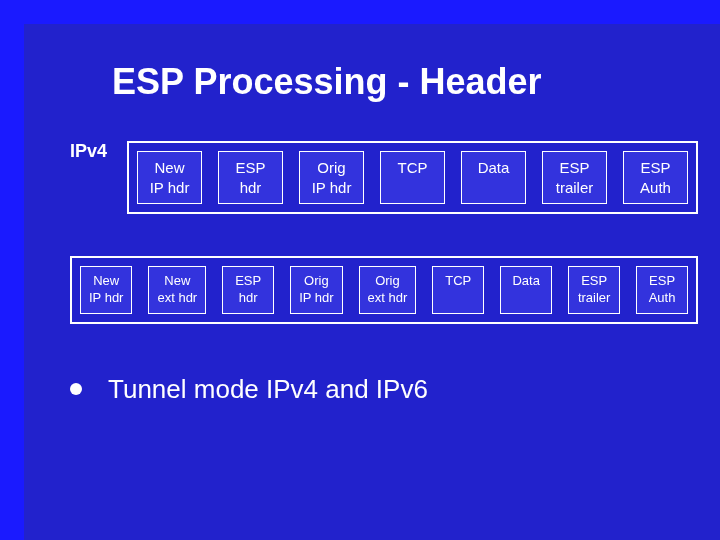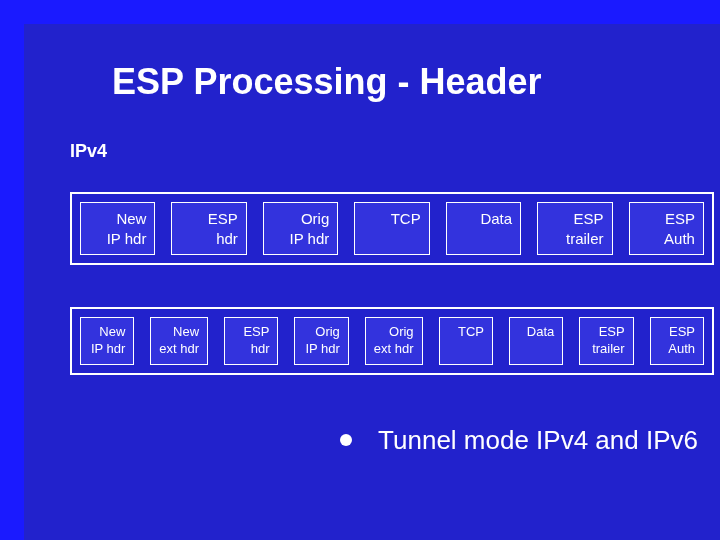--- a/index.html
+++ b/index.html
@@ -36,21 +36,21 @@
       font-size: 18px;
       color: white;
       font-weight: bold;
       margin-bottom: 2px;
     }
 
     .cell {
       border: 1px solid white;
       padding: 6px 8px;
       font-size: 16px;
-      text-align: right;
+      text-align: center;
       background: #3333dd;
       white-space: nowrap;
     }
 
     
     .ipv4-table {
       display: flex;
       flex-direction: row;
       border: 2px solid white;
       width: 100%;
@@ -75,35 +75,34 @@
       font-size: 13px;
       line-height: 1.3;
     }
 
     .bullet-point {
       font-size: 26px;
       margin-top: 16px;
       display: flex;
       align-items: center;
       gap: 10px;
-      justify-content: flex-end;
     }
 
     .bullet-dot {
       width: 12px;
       height: 12px;
       background: white;
       border-radius: 50%;
       flex-shrink: 0;
     }
 
     .section-block {
       display: flex;
-      flex-direction: column;
-      gap: 20px;
+      flex-direction: row;
+      gap: 4px;
     }
   </style>
 </head>
 <body>
 
 <div class="page">
 
   <div class="title">
     <div>ESP Processing - Header</div>
   </div>

